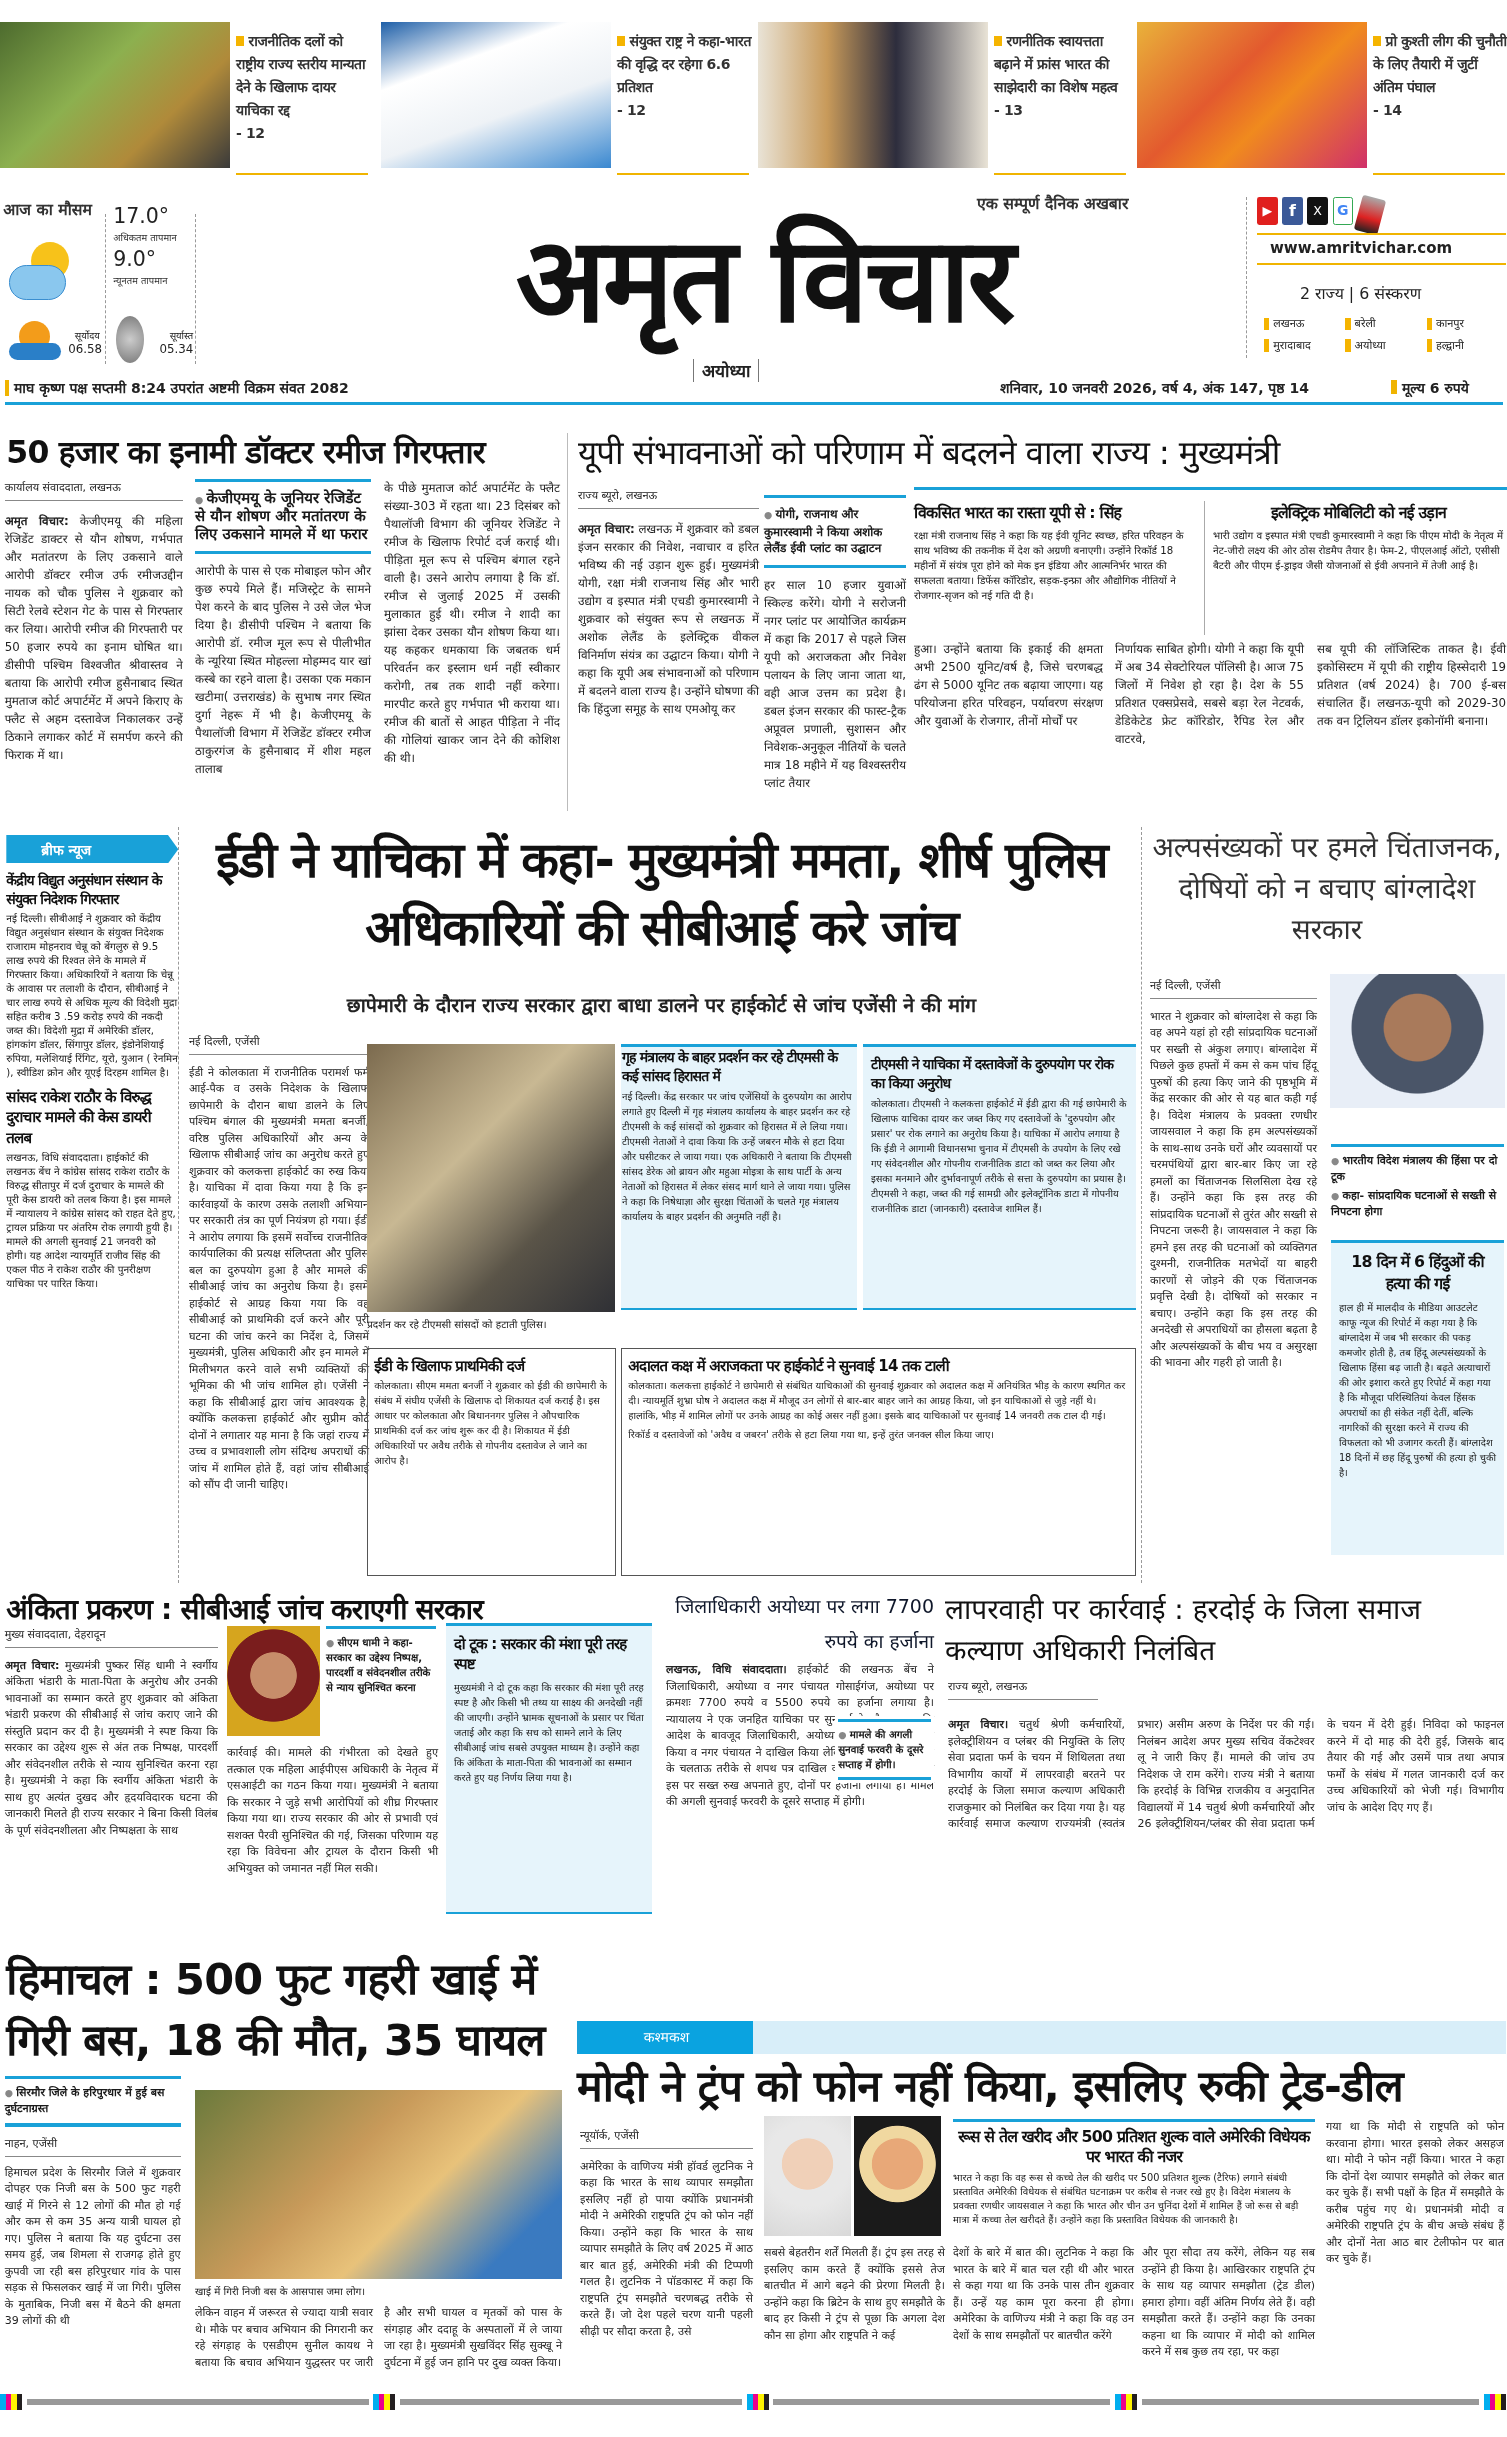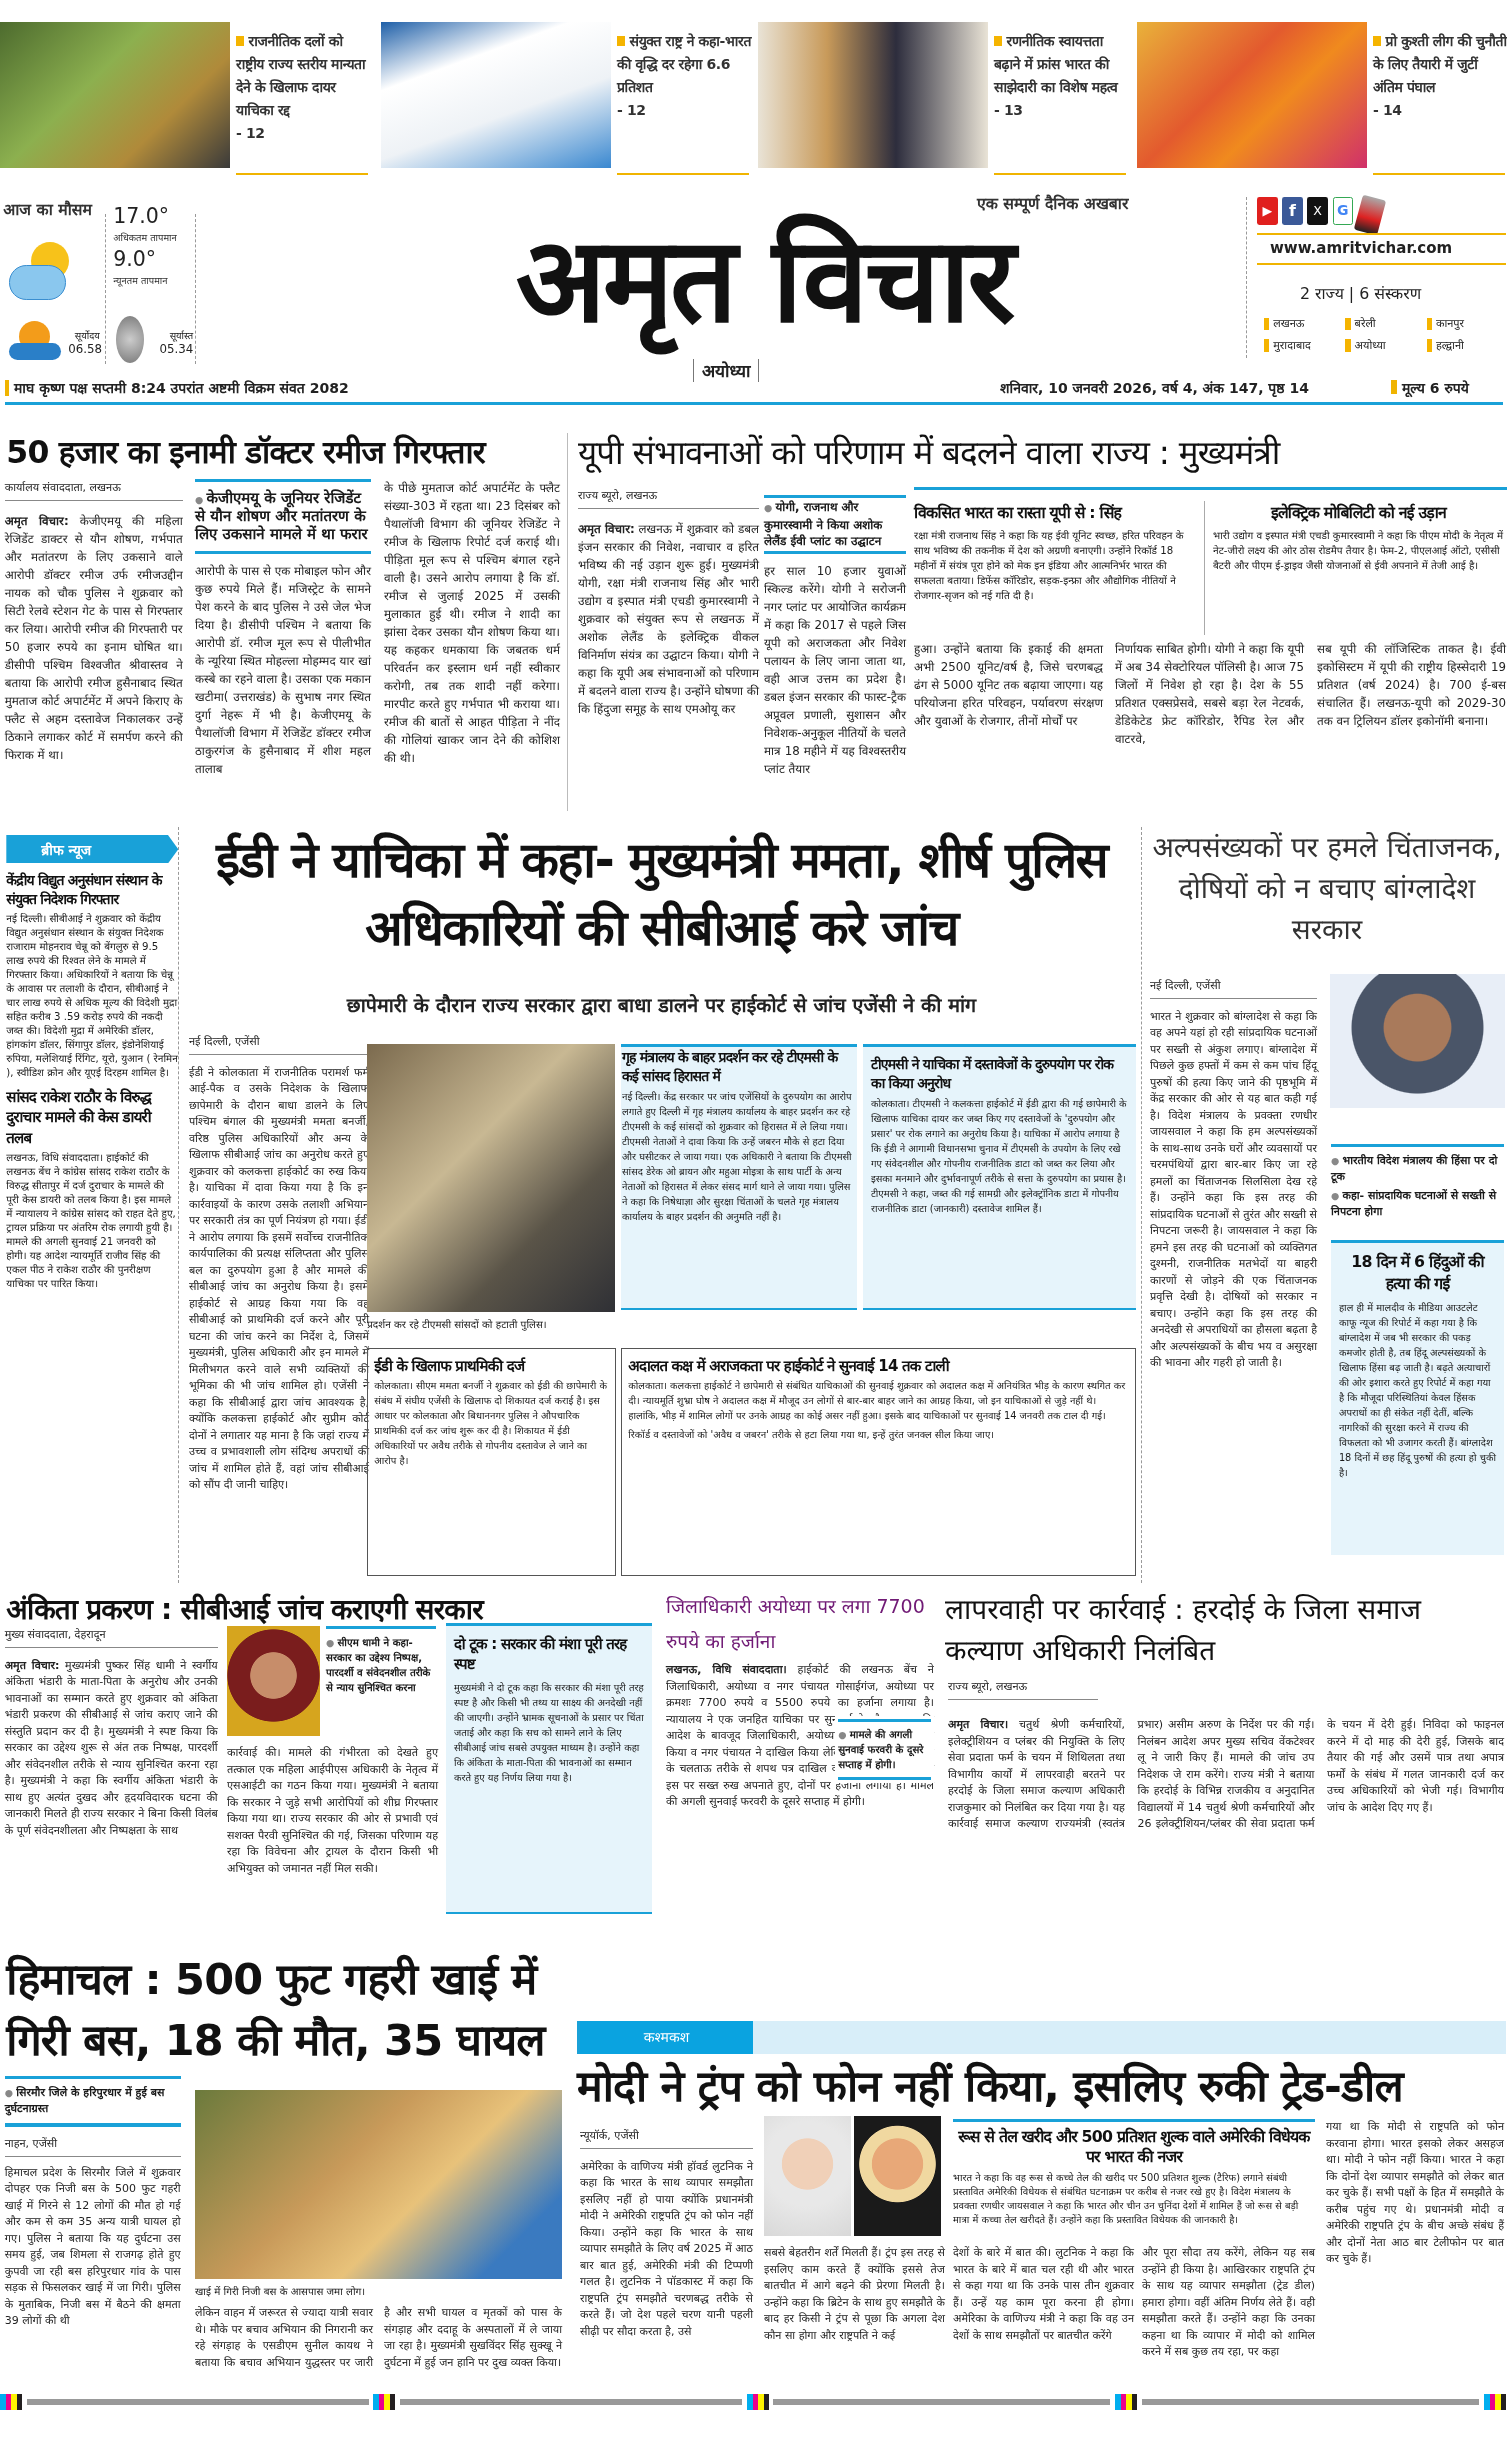--- a/index.html
+++ b/index.html
@@ -119,21 +119,21 @@
 </div>
 <div class="abs" style="left:567px;top:433px;height:378px;border-left:0.8px solid #bbb"></div>
 
 <div class="abs" style="left:578px;top:432px;width:929px;font-size:33px;line-height:41px;color:#111;letter-spacing:-0.8px">यूपी संभावनाओं को परिणाम में बदलने वाला राज्य : मुख्यमंत्री</div>
 <div class="abs" style="left:578px;top:487px;width:181px">
   <div class="byline">राज्य ब्यूरो, लखनऊ</div>
   <p class="txt-col" style="margin-top:11px"><b>अमृत विचार:</b> <span>लखनऊ में शुक्रवार को डबल इंजन सरकार की निवेश, नवाचार व हरित भविष्य की नई उड़ान शुरू हुई। मुख्यमंत्री योगी, रक्षा मंत्री राजनाथ सिंह और भारी उद्योग व इस्पात मंत्री एचडी कुमारस्वामी ने शुक्रवार को संयुक्त रूप से लखनऊ में अशोक लेलैंड के इलेक्ट्रिक वीकल विनिर्माण संयंत्र का उद्घाटन किया। योगी ने कहा कि यूपी अब संभावनाओं को परिणाम में बदलने वाला राज्य है। उन्होंने घोषणा की कि हिंदुजा समूह के साथ एमओयू कर</span></p>
 </div>
 <div class="abs" style="left:764px;top:495px;width:142px">
   <div class="bluebar"></div>
-  <div class="bullet" style="font-size:11.8px;font-weight:bold;line-height:16.5px;padding:1px 0">योगी, राजनाथ और कुमारस्वामी ने किया अशोक लेलैंड ईवी प्लांट का उद्घाटन</div>
+  <div class="bullet" style="font-size:11.8px;font-weight:bold;line-height:16.5px;padding:8px 0">योगी, राजनाथ और कुमारस्वामी ने किया अशोक लेलैंड ईवी प्लांट का उद्घाटन</div>
   <div class="bluebar"></div>
   <p class="txt-col" style="margin-top:7.9px">हर साल 10 हजार युवाओं स्किल्ड करेंगे। योगी ने सरोजनी नगर प्लांट पर आयोजित कार्यक्रम में कहा कि 2017 से पहले जिस यूपी को अराजकता और निवेश पलायन के लिए जाना जाता था, वही आज उत्तम का प्रदेश है। डबल इंजन सरकार की फास्ट-ट्रैक अप्रूवल प्रणाली, सुशासन और निवेशक-अनुकूल नीतियों के चलते मात्र 18 महीने में यह विश्वस्तरीय प्लांट तैयार</p>
 </div>
 <div class="abs" style="left:914px;top:487px;width:594px;height:3.2px;background:#19a1d8"></div>
 <div class="abs" style="left:914px;top:501px;width:284px">
   <div class="hl" style="font-size:15.8px;margin-bottom:4.7px">विकसित भारत का रास्ता यूपी से : सिंह</div>
   <p style="font-size:10.2px;line-height:15px">रक्षा मंत्री राजनाथ सिंह ने कहा कि यह ईवी यूनिट स्वच्छ, हरित परिवहन के साथ भविष्य की तकनीक में देश को अग्रणी बनाएगी। उन्होंने रिकॉर्ड 18 महीनों में संयंत्र पूरा होने को मेक इन इंडिया और आत्मनिर्भर भारत की सफलता बताया। डिफेंस कॉरिडोर, सड़क-इन्फ्रा और औद्योगिक नीतियों ने रोजगार-सृजन को नई गति दी है।</p>
 </div>
 <div class="abs" style="left:1204px;top:501px;height:134px;border-left:0.8px solid #aaa"></div>
 <div class="abs" style="left:1213px;top:501px;width:291px">
@@ -213,21 +213,21 @@
   <div class="bullet" style="font-size:10.2px;font-weight:bold;line-height:15px;margin-top:6.3px">सीएम धामी ने कहा- सरकार का उद्देश्य निष्पक्ष, पारदर्शी व संवेदनशील तरीके से न्याय सुनिश्चित करना</div>
 </div>
 <div class="abs" style="left:227px;top:1745px;width:211px">
     <p class="txt-col" style="font-size:11px;line-height:16.5px">कार्रवाई की। मामले की गंभीरता को देखते हुए तत्काल एक महिला आईपीएस अधिकारी के नेतृत्व में एसआईटी का गठन किया गया। मुख्यमंत्री ने बताया कि सरकार ने जुड़े सभी आरोपियों को शीघ्र गिरफ्तार किया गया था। राज्य सरकार की ओर से प्रभावी एवं सशक्त पैरवी सुनिश्चित की गई, जिसका परिणाम यह रहा कि विवेचना और ट्रायल के दौरान किसी भी अभियुक्त को जमानत नहीं मिल सकी।</p>
   </div>
 <div class="abs box" style="left:446px;top:1623px;width:206px;height:291px;border-top:3.2px solid #19a1d8;border-bottom:2.4px solid #19a1d8;padding:7.9px">
   <div class="hl" style="font-size:15px;line-height:20.5px">दो टूक : सरकार की मंशा पूरी तरह स्पष्ट</div>
   <p style="font-size:9.8px;line-height:15px;margin-top:4.7px">मुख्यमंत्री ने दो टूक कहा कि सरकार की मंशा पूरी तरह स्पष्ट है और किसी भी तथ्य या साक्ष्य की अनदेखी नहीं की जाएगी। उन्होंने भ्रामक सूचनाओं के प्रसार पर चिंता जताई और कहा कि सच को सामने लाने के लिए सीबीआई जांच सबसे उपयुक्त माध्यम है। उन्होंने कहा कि अंकिता के माता-पिता की भावनाओं का सम्मान करते हुए यह निर्णय लिया गया है।</p>
 </div>
 
-<div class="abs" style="left:666px;top:1589px;width:268px;font-size:19px;line-height:35px;text-align:left;color:#701a75">जिलाधिकारी अयोध्या पर लगा 7700 रुपये का हर्जाना</div>
+<div class="abs" style="left:666px;top:1589px;width:268px;font-size:19px;line-height:35px;text-align:right;color:#0f172a">जिलाधिकारी अयोध्या पर लगा 7700 रुपये का हर्जाना</div>
 <div class="abs" style="left:666px;top:1662px;width:268px">
   <p class="txt-col" style="font-size:11px;line-height:16.5px"><b>लखनऊ, विधि संवाददाता।</b> <span>हाईकोर्ट की लखनऊ बेंच ने जिलाधिकारी, अयोध्या व नगर पंचायत गोसाईगंज, अयोध्या पर क्रमशः 7700 रुपये व 5500 रुपये का हर्जाना लगाया है। न्यायालय ने एक जनहित याचिका पर सुनवाई के दौरान पाया कि आदेश के बावजूद जिलाधिकारी, अयोध्या ने जवाब नहीं दाखिल किया व नगर पंचायत ने दाखिल किया लेकिन बिना किसी दस्तावेज के चलताऊ तरीके से शपथ पत्र दाखिल कर दिया है। न्यायालय ने इस पर सख्त रुख अपनाते हुए, दोनों पर हर्जाना लगाया है। मामले की अगली सुनवाई फरवरी के दूसरे सप्ताह में होगी।</span></p>
 </div>
 <div class="abs" style="left:835px;top:1716px;width:99px;background:#fff;padding:3.2px">
   <div class="bluebar"></div>
   <div class="bullet" style="font-size:10.2px;font-weight:bold;line-height:15px;margin-top:4.7px">मामले की अगली सुनवाई फरवरी के दूसरे सप्ताह में होगी।</div>
   <div class="bluebar" style="margin-top:4.7px"></div>
 </div>
 
 <div class="abs" style="left:945px;top:1589px;width:559px;font-size:28px;line-height:41px;text-align:left;color:#111">लापरवाही पर कार्रवाई : हरदोई के जिला समाज कल्याण अधिकारी निलंबित</div>

